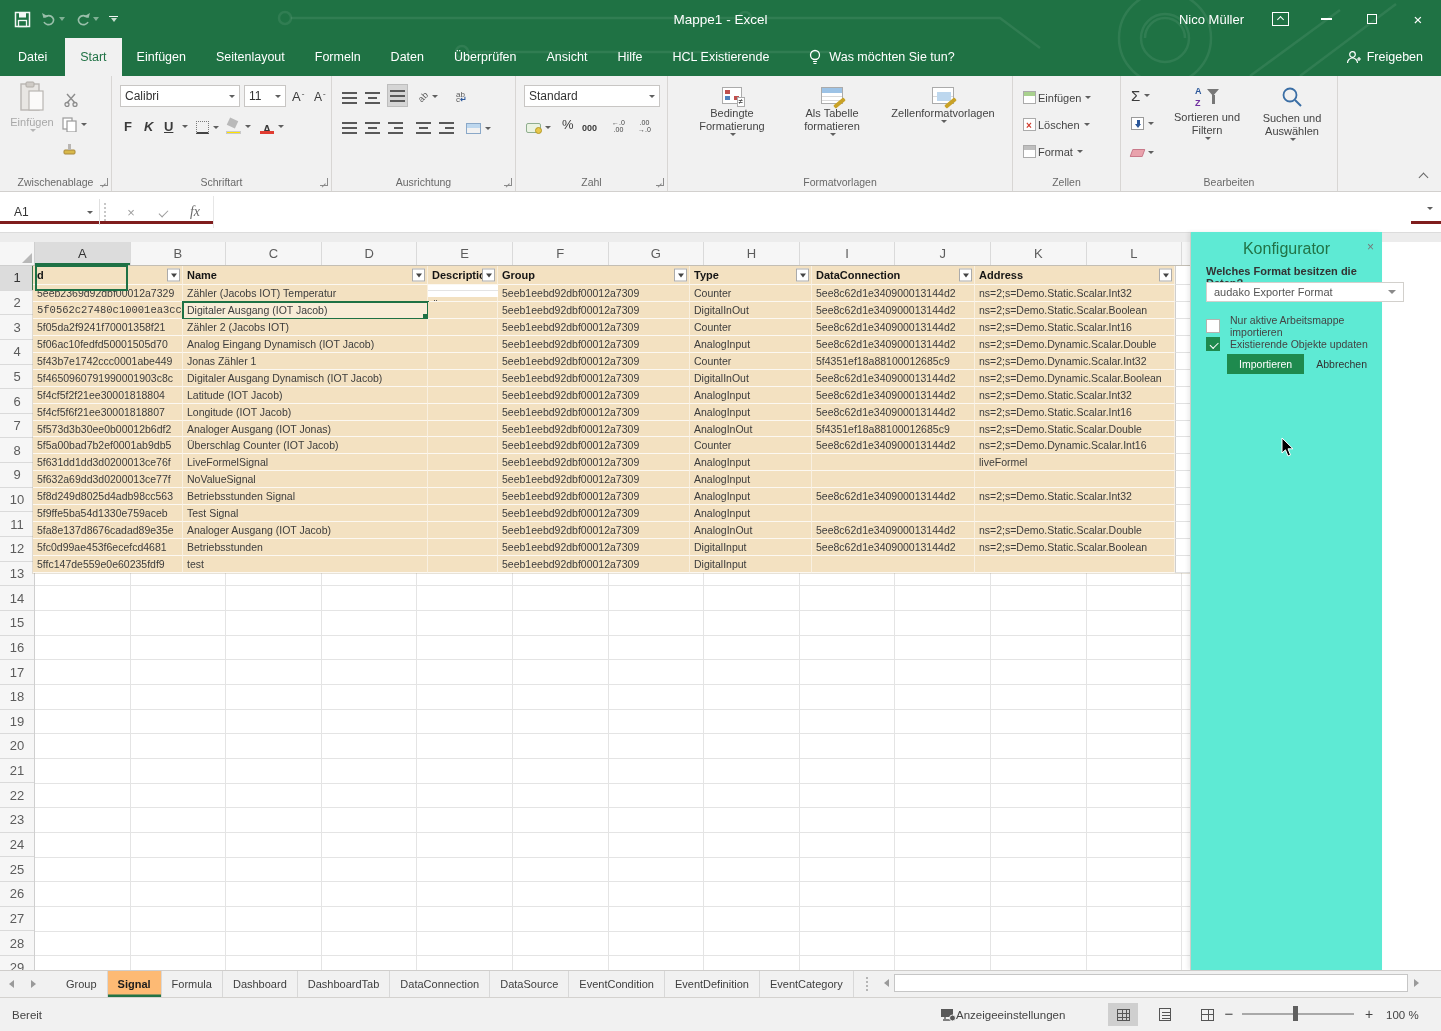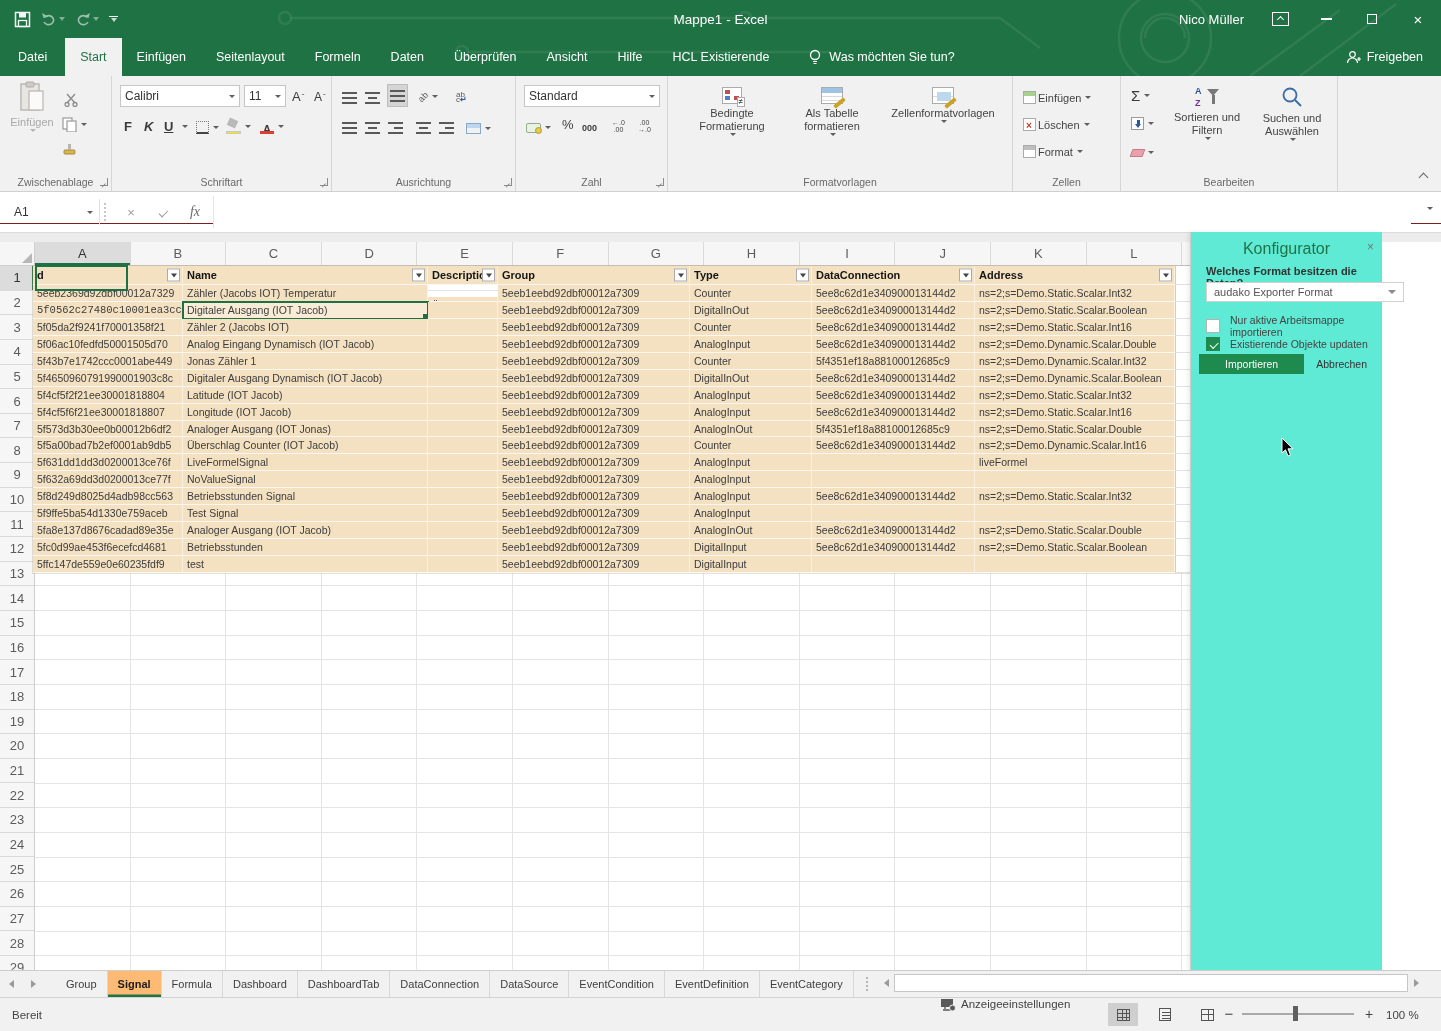--- a/index.html
+++ b/index.html
@@ -83,21 +83,21 @@
 .fillderiv:before{content:"";position:absolute;left:2.5px;top:6px;border-left:3.5px solid transparent;border-right:3.5px solid transparent;border-top:4.5px solid #2b579a}
 .eraser{width:13px;height:8px;background:#e9a2ac;border:1px solid #c9798a;transform:skewX(-20deg);border-radius:1px}
 .azico{position:relative;width:24px;height:22px}
 .azico .a{position:absolute;left:0;top:0;font-size:9px;font-weight:bold;color:#2b579a}
 .azico .z{position:absolute;left:0;bottom:0;font-size:9px;font-weight:bold;color:#7030a0}
 .funnel{position:absolute;right:0;top:3px;width:0;height:0;border-left:6px solid transparent;border-right:6px solid transparent;border-top:7px solid #777}
 .funnel:after{content:"";position:absolute;left:-1.5px;top:-1px;width:3px;height:9px;background:#777}
 .chevup{display:inline-block;width:7px;height:7px;border-left:1.6px solid #666;border-top:1.6px solid #666;transform:rotate(45deg)}
 
 
-.fbar{position:absolute;left:0;top:192px;width:100%;height:32px;background:#fff;border-bottom:1px solid #7f1d1d;z-index:17}
+.fbar{position:absolute;left:0;top:192px;width:100%;height:32px;background:#fff;border-bottom:3px solid #7f1d1d;z-index:17}
 .namebox{position:absolute;left:8px;top:7px;width:92px;height:26px;border-right:1px solid #e0e0e0;display:flex;align-items:center;font-size:12px;color:#333;padding:0 6px;justify-content:space-between}
 .dotsep{position:absolute;left:104px;top:11px;height:18px;border-left:2px dotted #c7c7c7}
 .fxbtn{position:absolute;top:7px;width:26px;height:26px;display:flex;align-items:center;justify-content:center;color:#9b9b9b;font-size:13px}
 .fxit{font-family:"Liberation Serif",serif;font-style:italic;color:#6a6a6a;font-size:14px}
 .checkico{display:inline-block;width:9px;height:5px;border-left:1.8px solid #9b9b9b;border-bottom:1.8px solid #9b9b9b;transform:rotate(-45deg)}
 .finput{position:absolute;left:213px;top:4px;right:30px;height:32px;border-left:1px solid #e6e6e6;background:#fff}
 .fexp{position:absolute;right:8px;top:15px}
 
 
 .spacerband{position:absolute;left:0;top:232px;width:100%;height:10px;background:#ececec;border-top:1px solid #dcdcdc;z-index:5}
@@ -135,21 +135,21 @@
 .ptitle{position:absolute;left:0;top:8px;width:100%;text-align:center;font-size:16px;color:#217346}
 .pclose{position:absolute;right:8px;top:8px;font-size:12px;color:#777}
 .pquest{position:absolute;left:15px;top:33px;font-size:11px;font-weight:bold;color:#333}
 .pselect{position:absolute;left:15px;top:50px;width:198px;height:20px;background:#fff;border:1px solid #d2d0cc;font-size:11px;color:#555;display:flex;align-items:center;justify-content:space-between;padding:0 7px}
 .selchev{width:0;height:0;border-left:4px solid transparent;border-right:4px solid transparent;border-top:4.5px solid #8a8a8a}
 .krow{position:absolute;left:15px;display:flex;align-items:center;gap:10px;font-size:10.5px;color:#444}
 .kcheckbox{width:14px;height:14px;background:#fff;border:1px solid #b5b3af;flex:none;position:relative}
 .kcheckbox.checked{background:#1e8a4e;border-color:#1e8a4e}
 .kcheckbox.checked:after{content:"";position:absolute;left:3px;top:3.5px;width:7px;height:3.5px;border-left:1.8px solid #fff;border-bottom:1.8px solid #fff;transform:rotate(-45deg)}
 .kbtns{position:absolute;right:15px;top:122px;display:flex;align-items:center;gap:12px}
-.kimport{background:#1e8a4e;color:#fff;font-size:10.5px;padding:4px 26px}
+.kimport{background:#1e8a4e;color:#fff;font-size:10.5px;padding:4px 12px}
 .kcancel{font-size:10.5px;color:#333}
 .pfooter{position:absolute;left:0;bottom:0;width:100%;height:32px;border-top:1px solid #e2e0dc;display:flex;align-items:center;padding:0 14px;gap:9px}
 .cdot{width:11px;height:11px;border-radius:50%;background:#2e9e5b;flex:none}
 .cstatus{font-size:11px;color:#444;flex:1}
 
 
 .sheetbar{position:absolute;left:0;top:970px;width:100%;height:27px;background:#f1f1f1;border-top:1px solid #cfcdcb;z-index:12;display:flex;align-items:stretch}
 .snav{width:22px;display:flex;align-items:center;justify-content:center}
 .tri-l{width:0;height:0;border-top:4px solid transparent;border-bottom:4px solid transparent;border-right:5px solid #9a9a9a}
 .tri-r{width:0;height:0;border-top:4px solid transparent;border-bottom:4px solid transparent;border-left:5px solid #9a9a9a}
@@ -157,21 +157,21 @@
 .stab{padding:0 10px;display:flex;align-items:center;font-size:11px;color:#3e3e3e;border-right:1px solid #d8d8d8}
 .stab.active{background:#fdba74;font-weight:bold;box-shadow:inset 0 -2.5px 0 #217346;color:#1c1c1c}
 .sdots{align-self:center;height:14px;border-left:2px dotted #b5b5b5;margin:0 12px}
 .hscroll{position:absolute;left:878px;top:973px;width:546px;height:20px;display:flex;align-items:center;z-index:13}
 .harrow{width:16px;height:20px;display:flex;align-items:center;justify-content:center}
 .hthumb{flex:1;height:18px;background:#fff;border:1px solid #c6c6c6}
 
 
 .statusbar{position:absolute;left:0;top:997px;width:100%;height:34px;background:#f1f1f1;border-top:1px solid #d4d2cf;z-index:12}
 .smode{position:absolute;left:12px;top:0;height:100%;display:flex;align-items:center;font-size:11.5px;color:#444}
-.sdisp{position:absolute;left:940px;top:0;height:100%;display:flex;gap:5px;font-size:11.5px;color:#444}
+.sdisp{position:absolute;left:940px;top:0;height:100%;display:flex;align-items:center;font-size:11.5px;color:#444}
 .viewbtn{position:absolute;top:5px;width:30px;height:23px;display:flex;align-items:center;justify-content:center}
 .viewbtn.active{background:#cfcfcf}
 .vgrid{width:13px;height:12px;border:1px solid #555;background:
  linear-gradient(#555,#555) 0 3.5px/13px 1px no-repeat,
  linear-gradient(#555,#555) 0 7.5px/13px 1px no-repeat,
  linear-gradient(#555,#555) 4px 0/1px 12px no-repeat,
  linear-gradient(#555,#555) 8px 0/1px 12px no-repeat}
 .vpage{width:12px;height:13px;border:1px solid #555;background:
  linear-gradient(#555,#555) 2px 3px/8px 1px no-repeat,
  linear-gradient(#555,#555) 2px 6px/8px 1px no-repeat,

